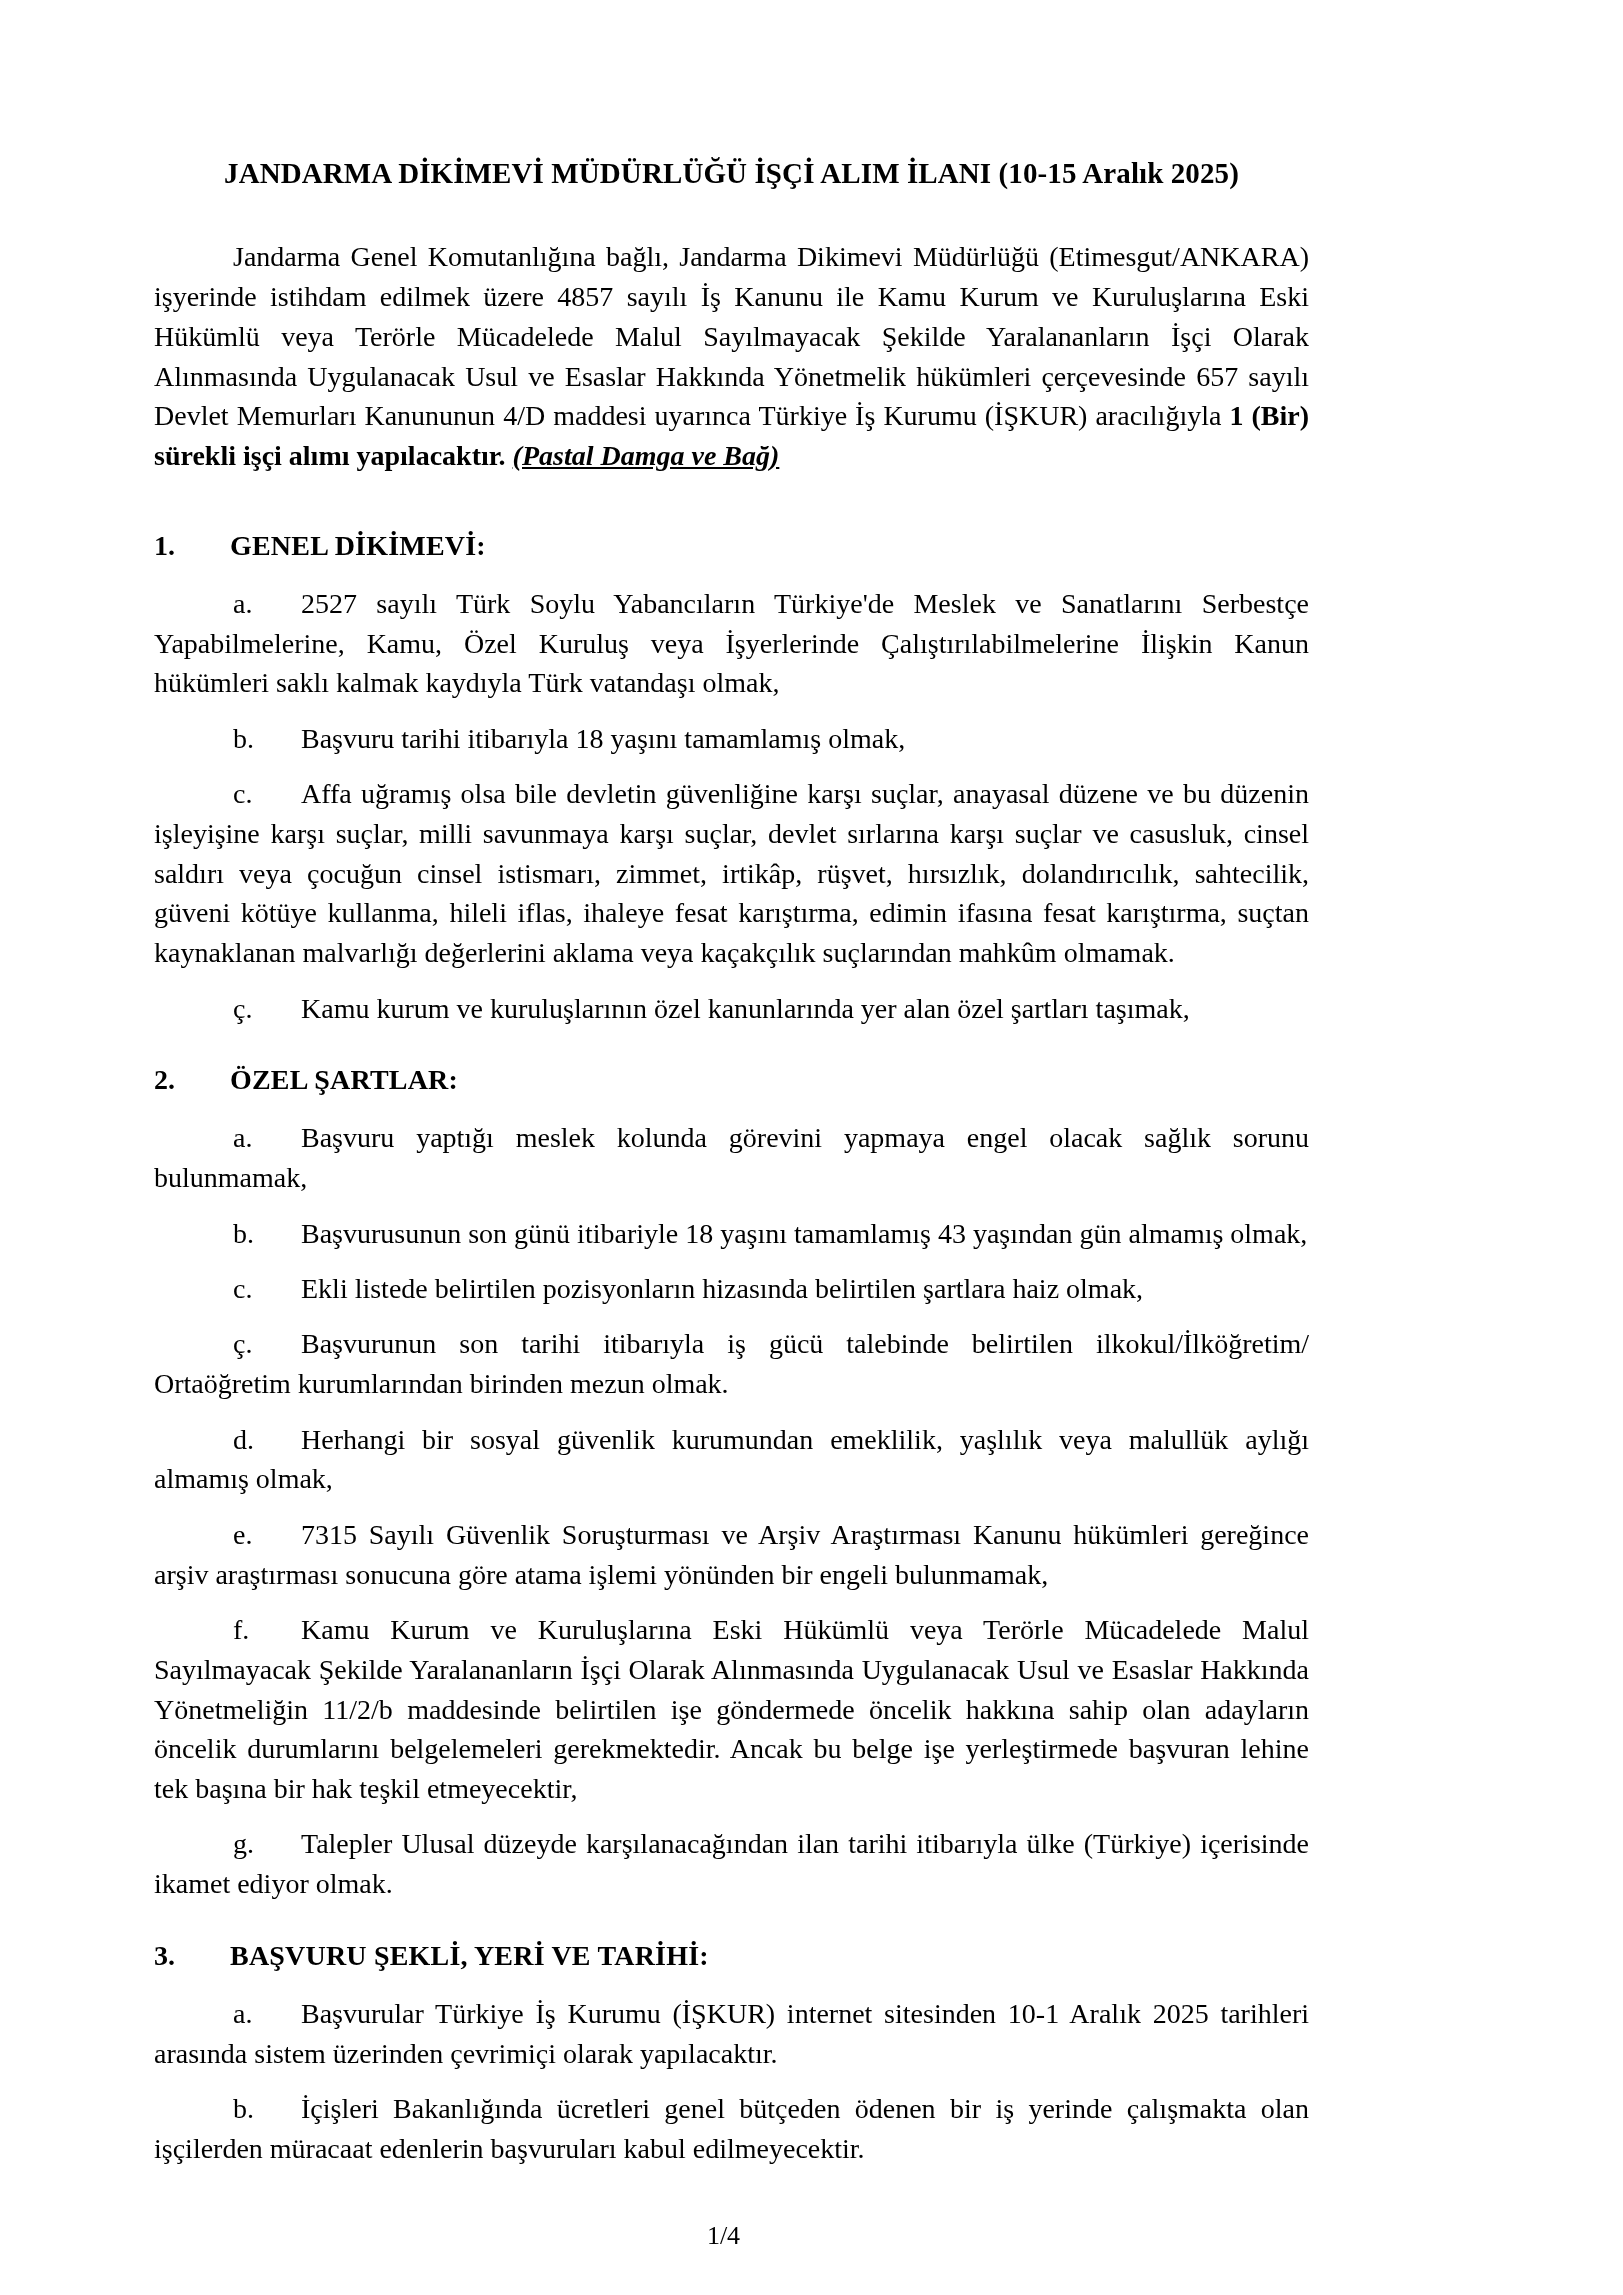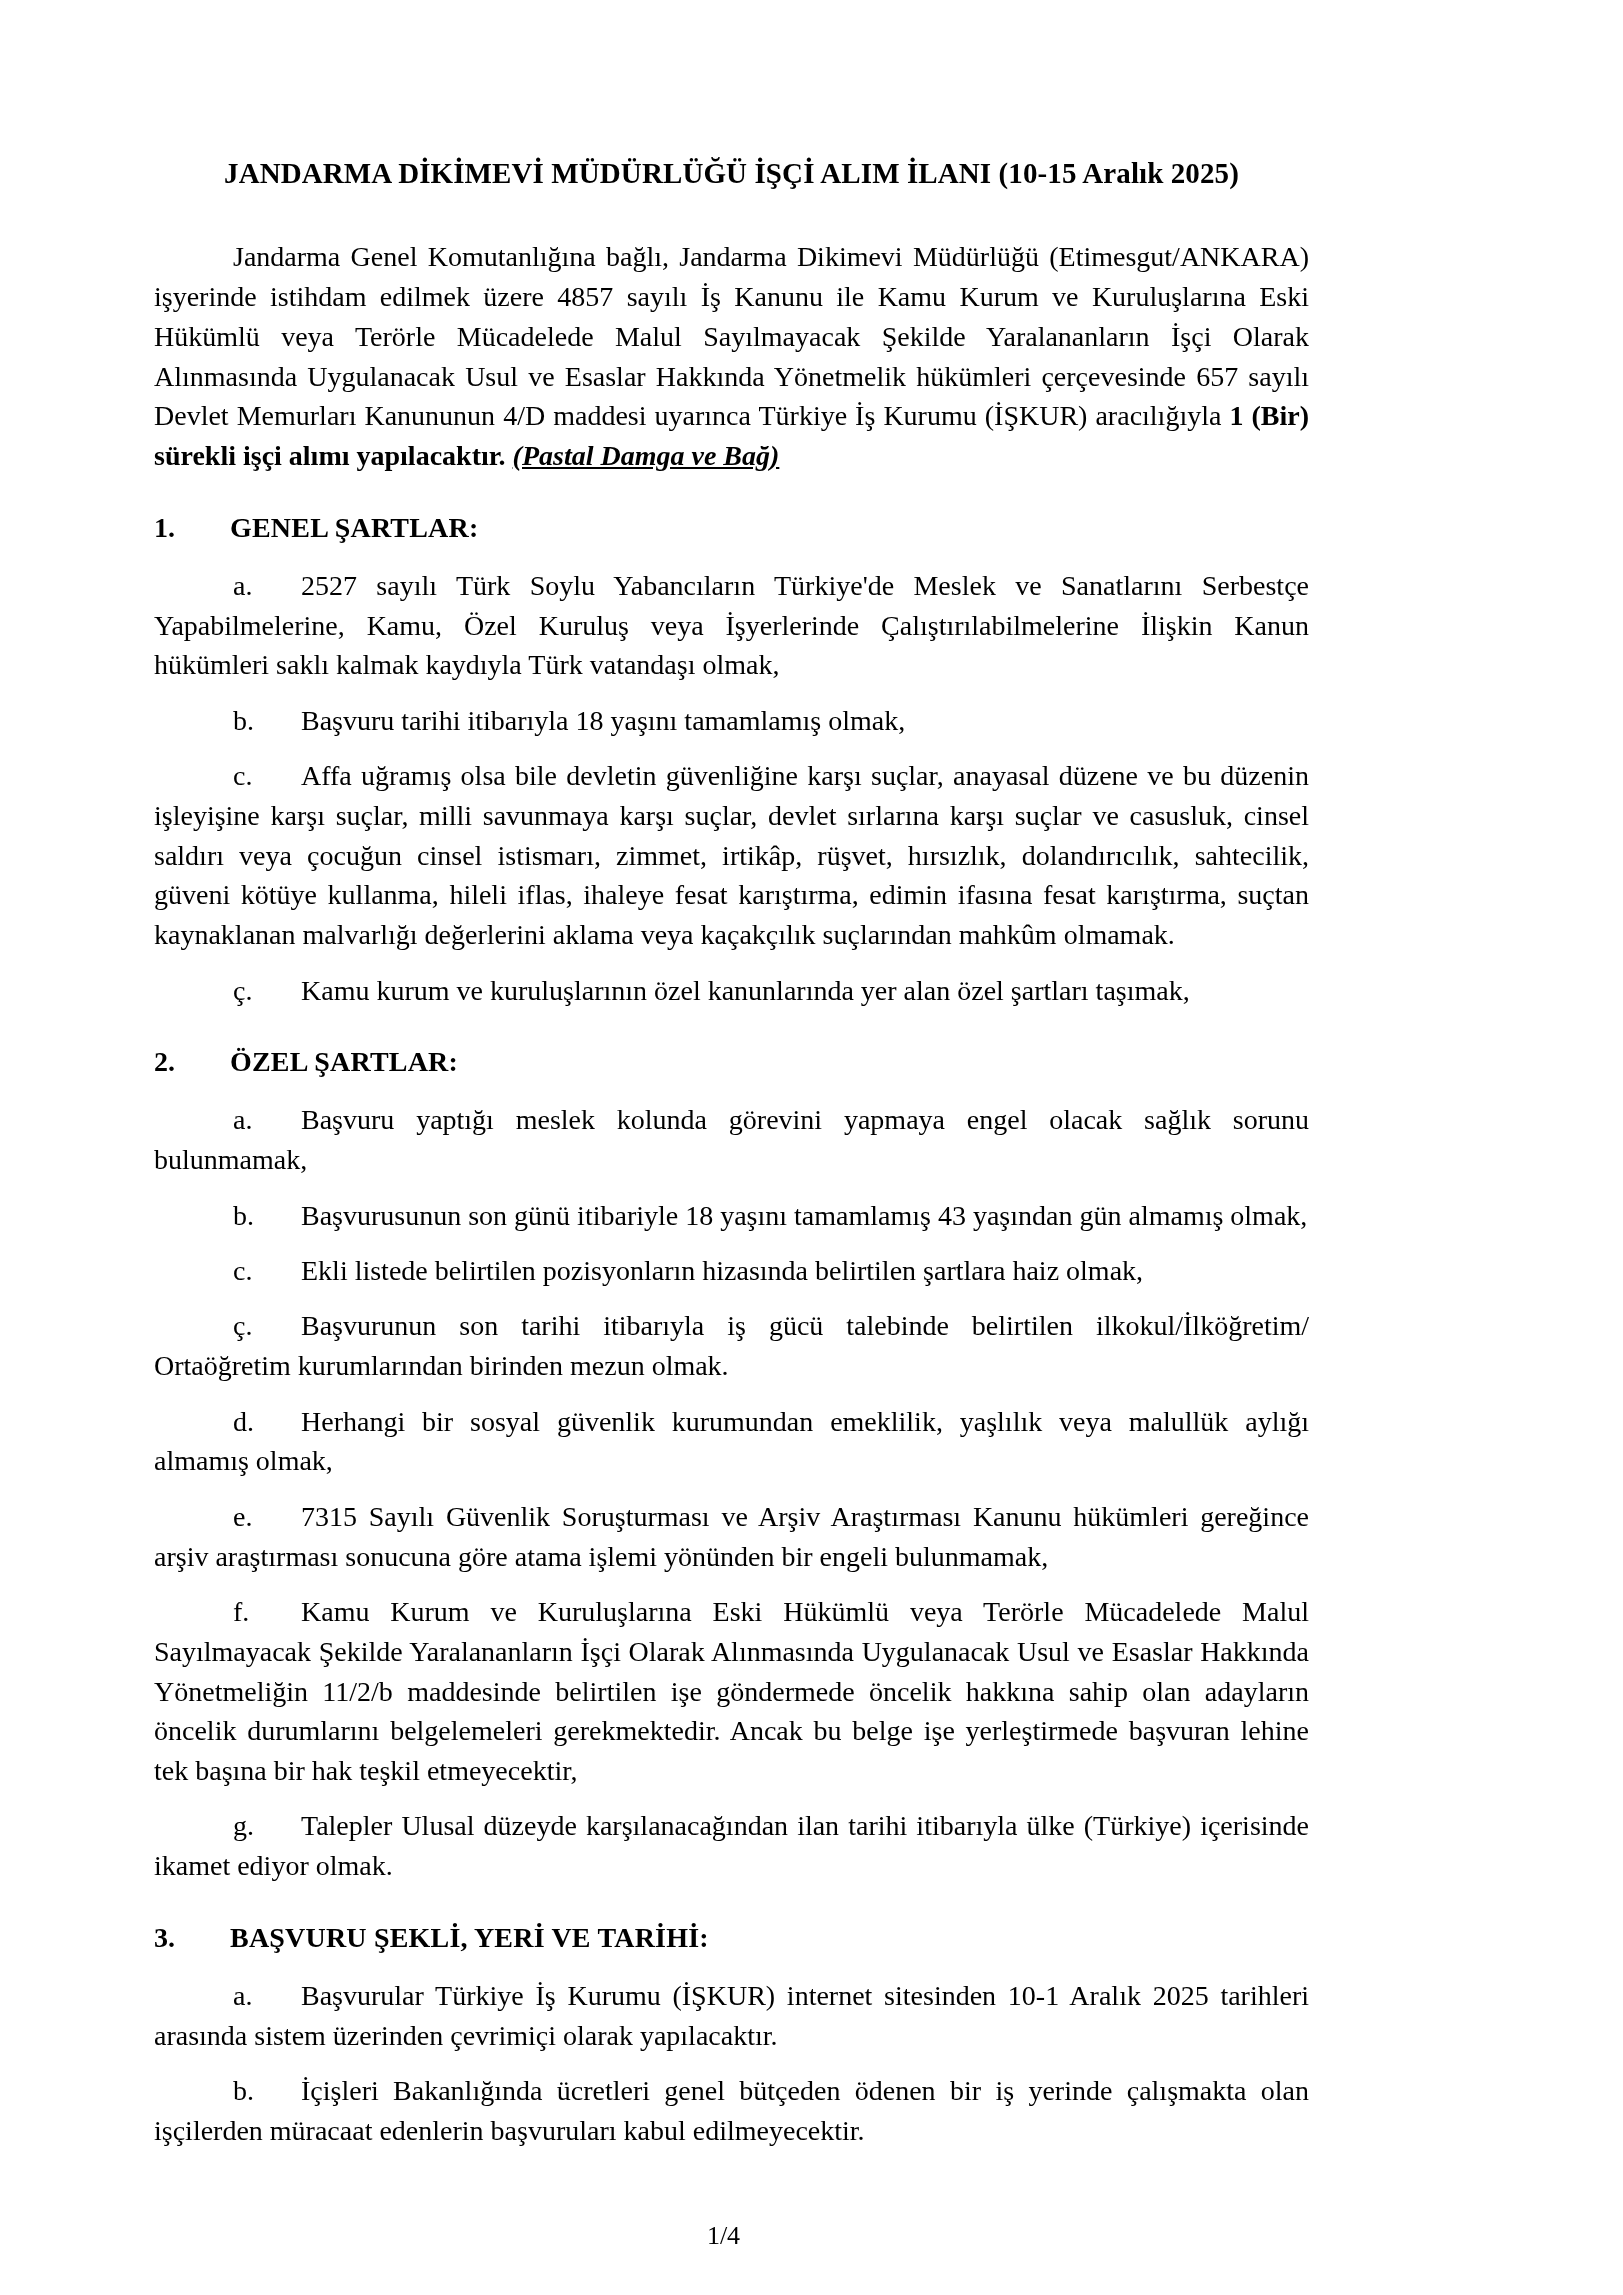--- a/index.html
+++ b/index.html
@@ -36,21 +36,21 @@
     font-size: 28px;
     line-height: 1.42;
     text-align: justify;
     text-justify: inter-word;
     margin: 0 0 6.5px 0;
     hyphens: none;
   }
 
   .para.intro {
     text-indent: 79px;
-    margin-bottom: 34px;
+    margin-bottom: 52px;
   }
 
   .para b,
   .para .b {
     font-weight: bold;
   }
 
   .para .bui {
     font-weight: bold;
     font-style: italic;
@@ -115,21 +115,21 @@
 <body>
 
 <div class="page">
 
   <h1 class="doc-title">JANDARMA DİKİMEVİ MÜDÜRLÜĞÜ İŞÇİ ALIM İLANI (10-15 Aralık 2025)</h1>
 
   <p class="para intro"><span>Jandarma Genel Komutanlığına bağlı, Jandarma Dikimevi Müdürlüğü (Etimesgut/ANKARA) işyerinde istihdam edilmek üzere 4857 sayılı İş Kanunu ile Kamu Kurum ve Kuruluşlarına Eski Hükümlü veya Terörle Mücadelede Malul Sayılmayacak Şekilde Yaralananların İşçi Olarak Alınmasında Uygulanacak Usul ve Esaslar Hakkında Yönetmelik hükümleri çerçevesinde 657 sayılı Devlet Memurları Kanununun 4/D maddesi uyarınca Türkiye İş Kurumu (İŞKUR) aracılığıyla </span><span class="b">1 (Bir) sürekli işçi alımı yapılacaktır.</span><span> </span><span class="bui">(Pastal Damga ve Bağ)</span></p>
 
   <div class="section-head">
     <span class="sec-num">1.</span>
-    <span class="sec-label">GENEL ŞARTLAR:</span>
+    <span class="sec-label">GENEL DİKİMEVİ:</span>
   </div>
 
   <p class="item"><span class="lead">a.</span><span>2527 sayılı Türk Soylu Yabancıların Türkiye'de Meslek ve Sanatlarını Serbestçe Yapabilmelerine, Kamu, Özel Kuruluş veya İşyerlerinde Çalıştırılabilmelerine İlişkin Kanun hükümleri saklı kalmak kaydıyla Türk vatandaşı olmak,</span></p>
 
   <p class="item"><span class="lead">b.</span><span>Başvuru tarihi itibarıyla 18 yaşını tamamlamış olmak,</span></p>
 
   <p class="item"><span class="lead">c.</span><span>Affa uğramış olsa bile devletin güvenliğine karşı suçlar, anayasal düzene ve bu düzenin işleyişine karşı suçlar, milli savunmaya karşı suçlar, devlet sırlarına karşı suçlar ve casusluk, cinsel saldırı veya çocuğun cinsel istismarı, zimmet, irtikâp, rüşvet, hırsızlık, dolandırıcılık, sahtecilik, güveni kötüye kullanma, hileli iflas, ihaleye fesat karıştırma, edimin ifasına fesat karıştırma, suçtan kaynaklanan malvarlığı değerlerini aklama veya kaçakçılık suçlarından mahkûm olmamak.</span></p>
 
   <p class="item"><span class="lead">ç.</span><span>Kamu kurum ve kuruluşlarının özel kanunlarında yer alan özel şartları taşımak,</span></p>
 

